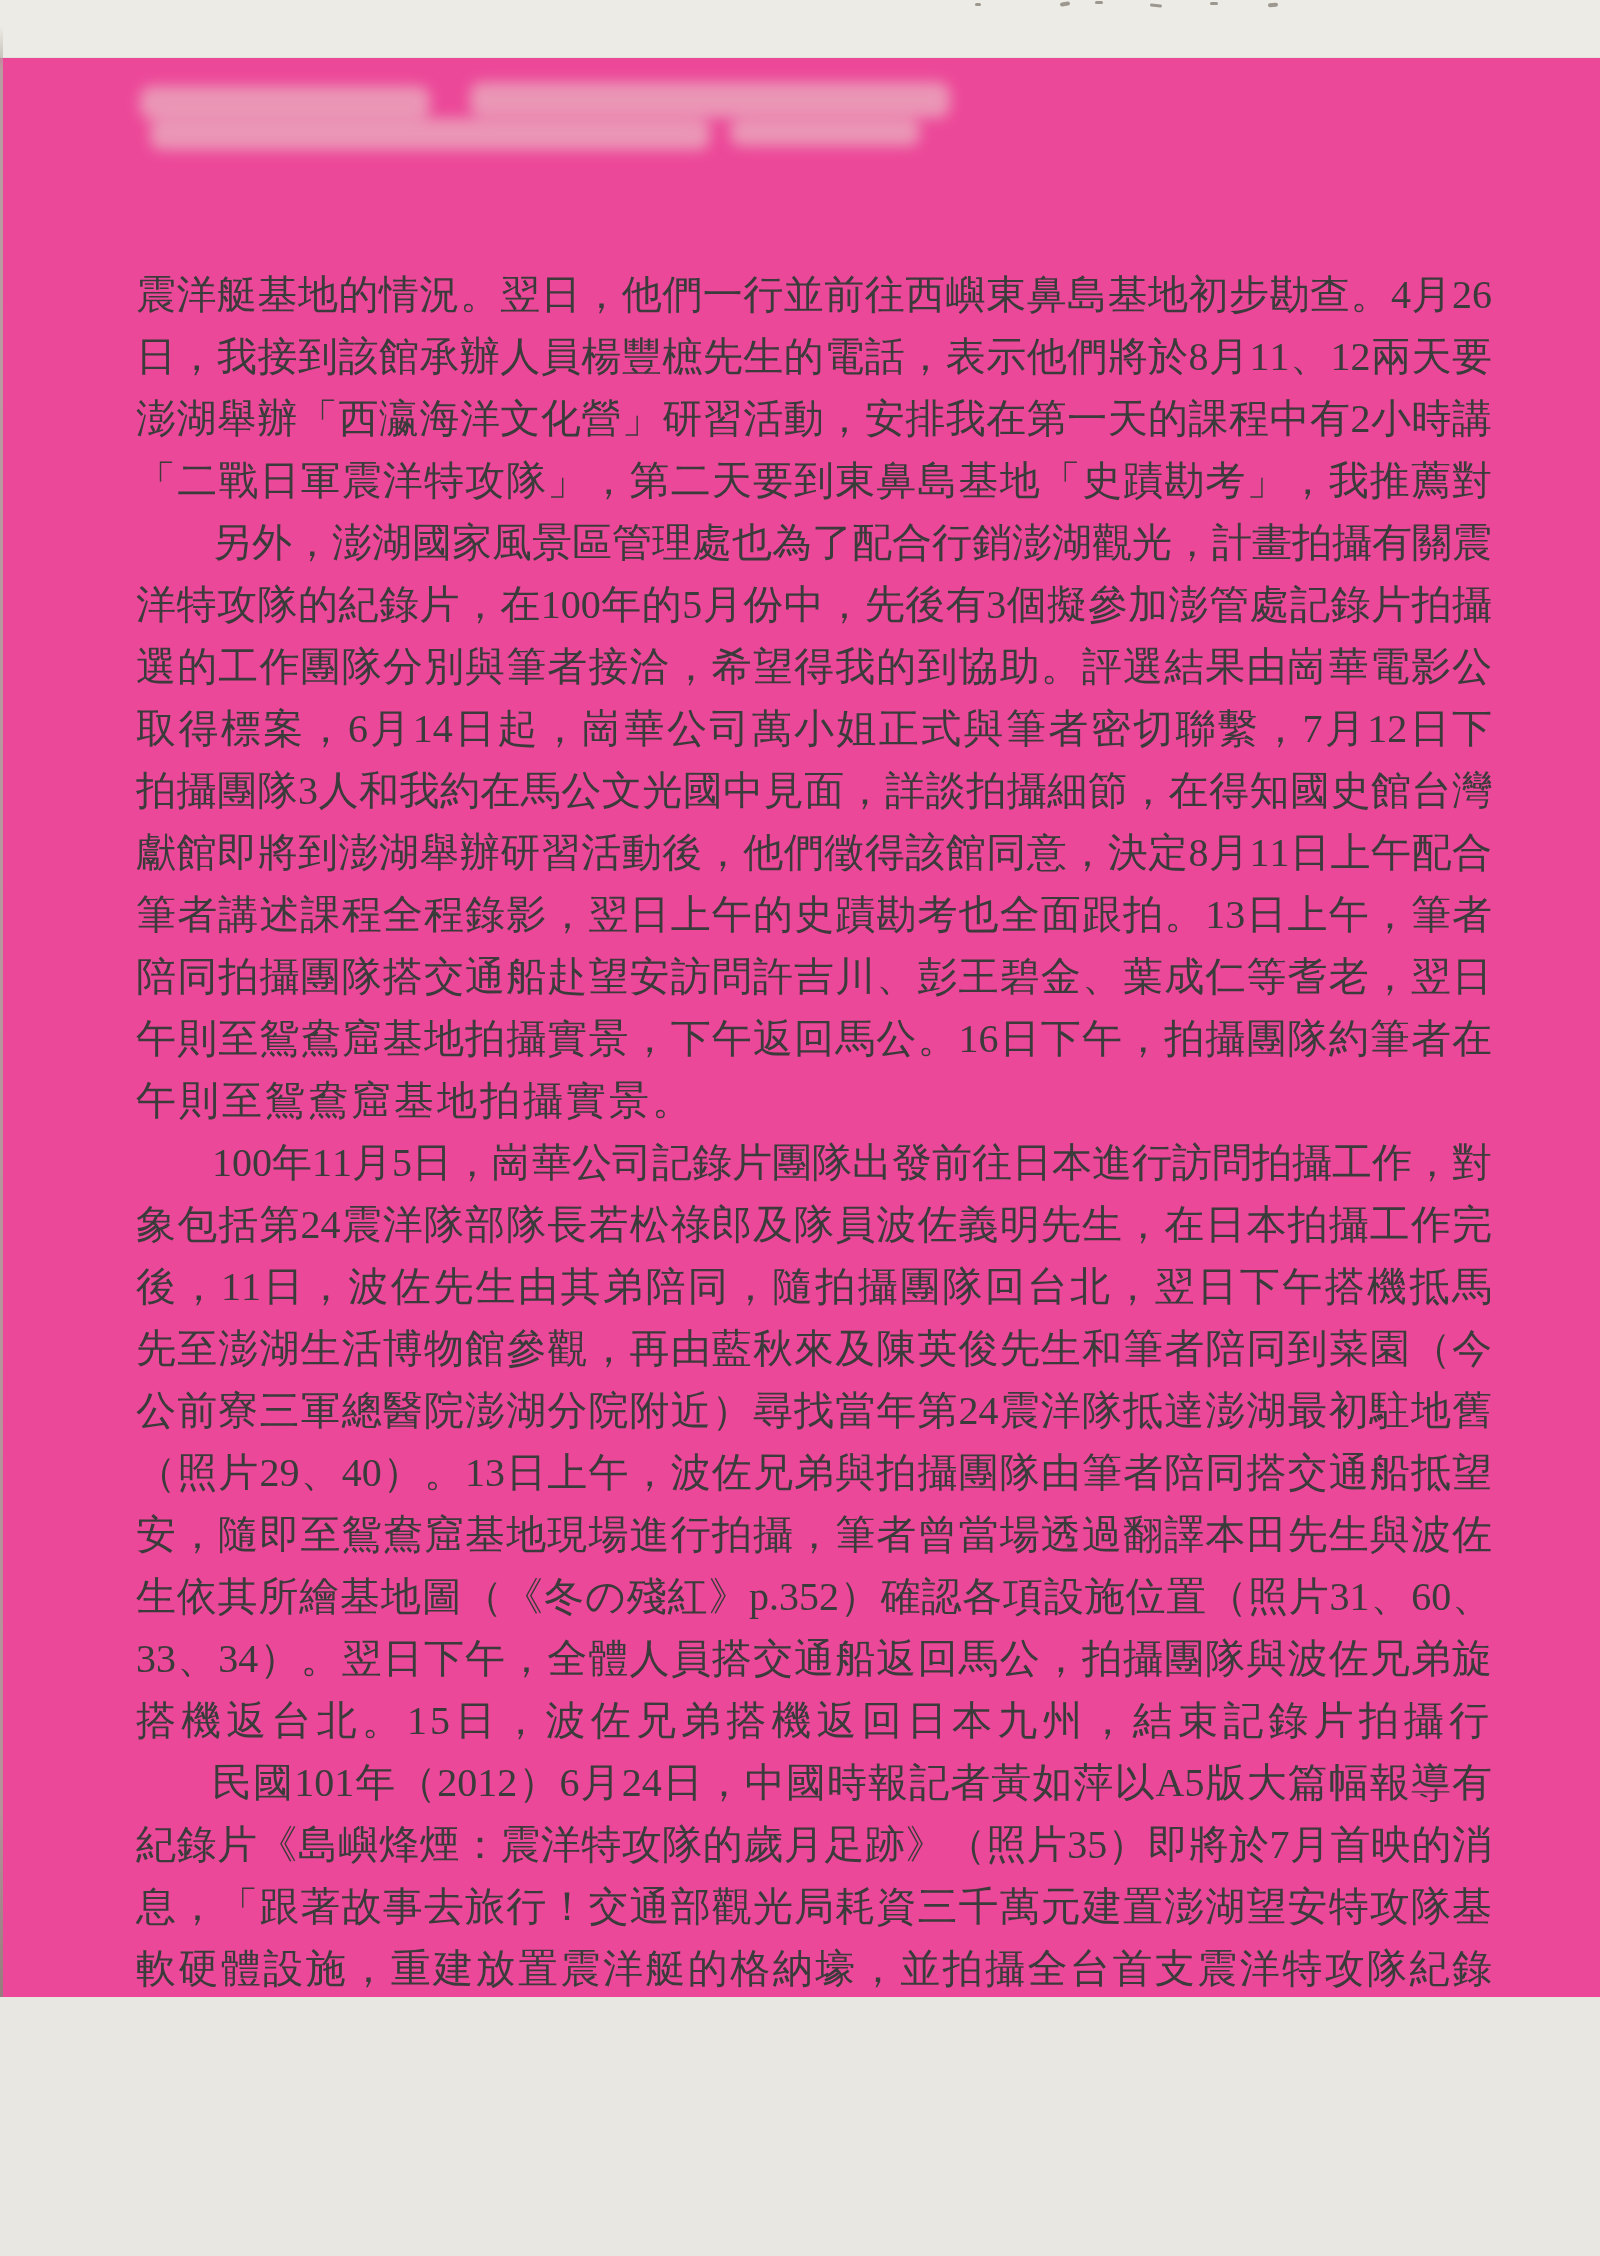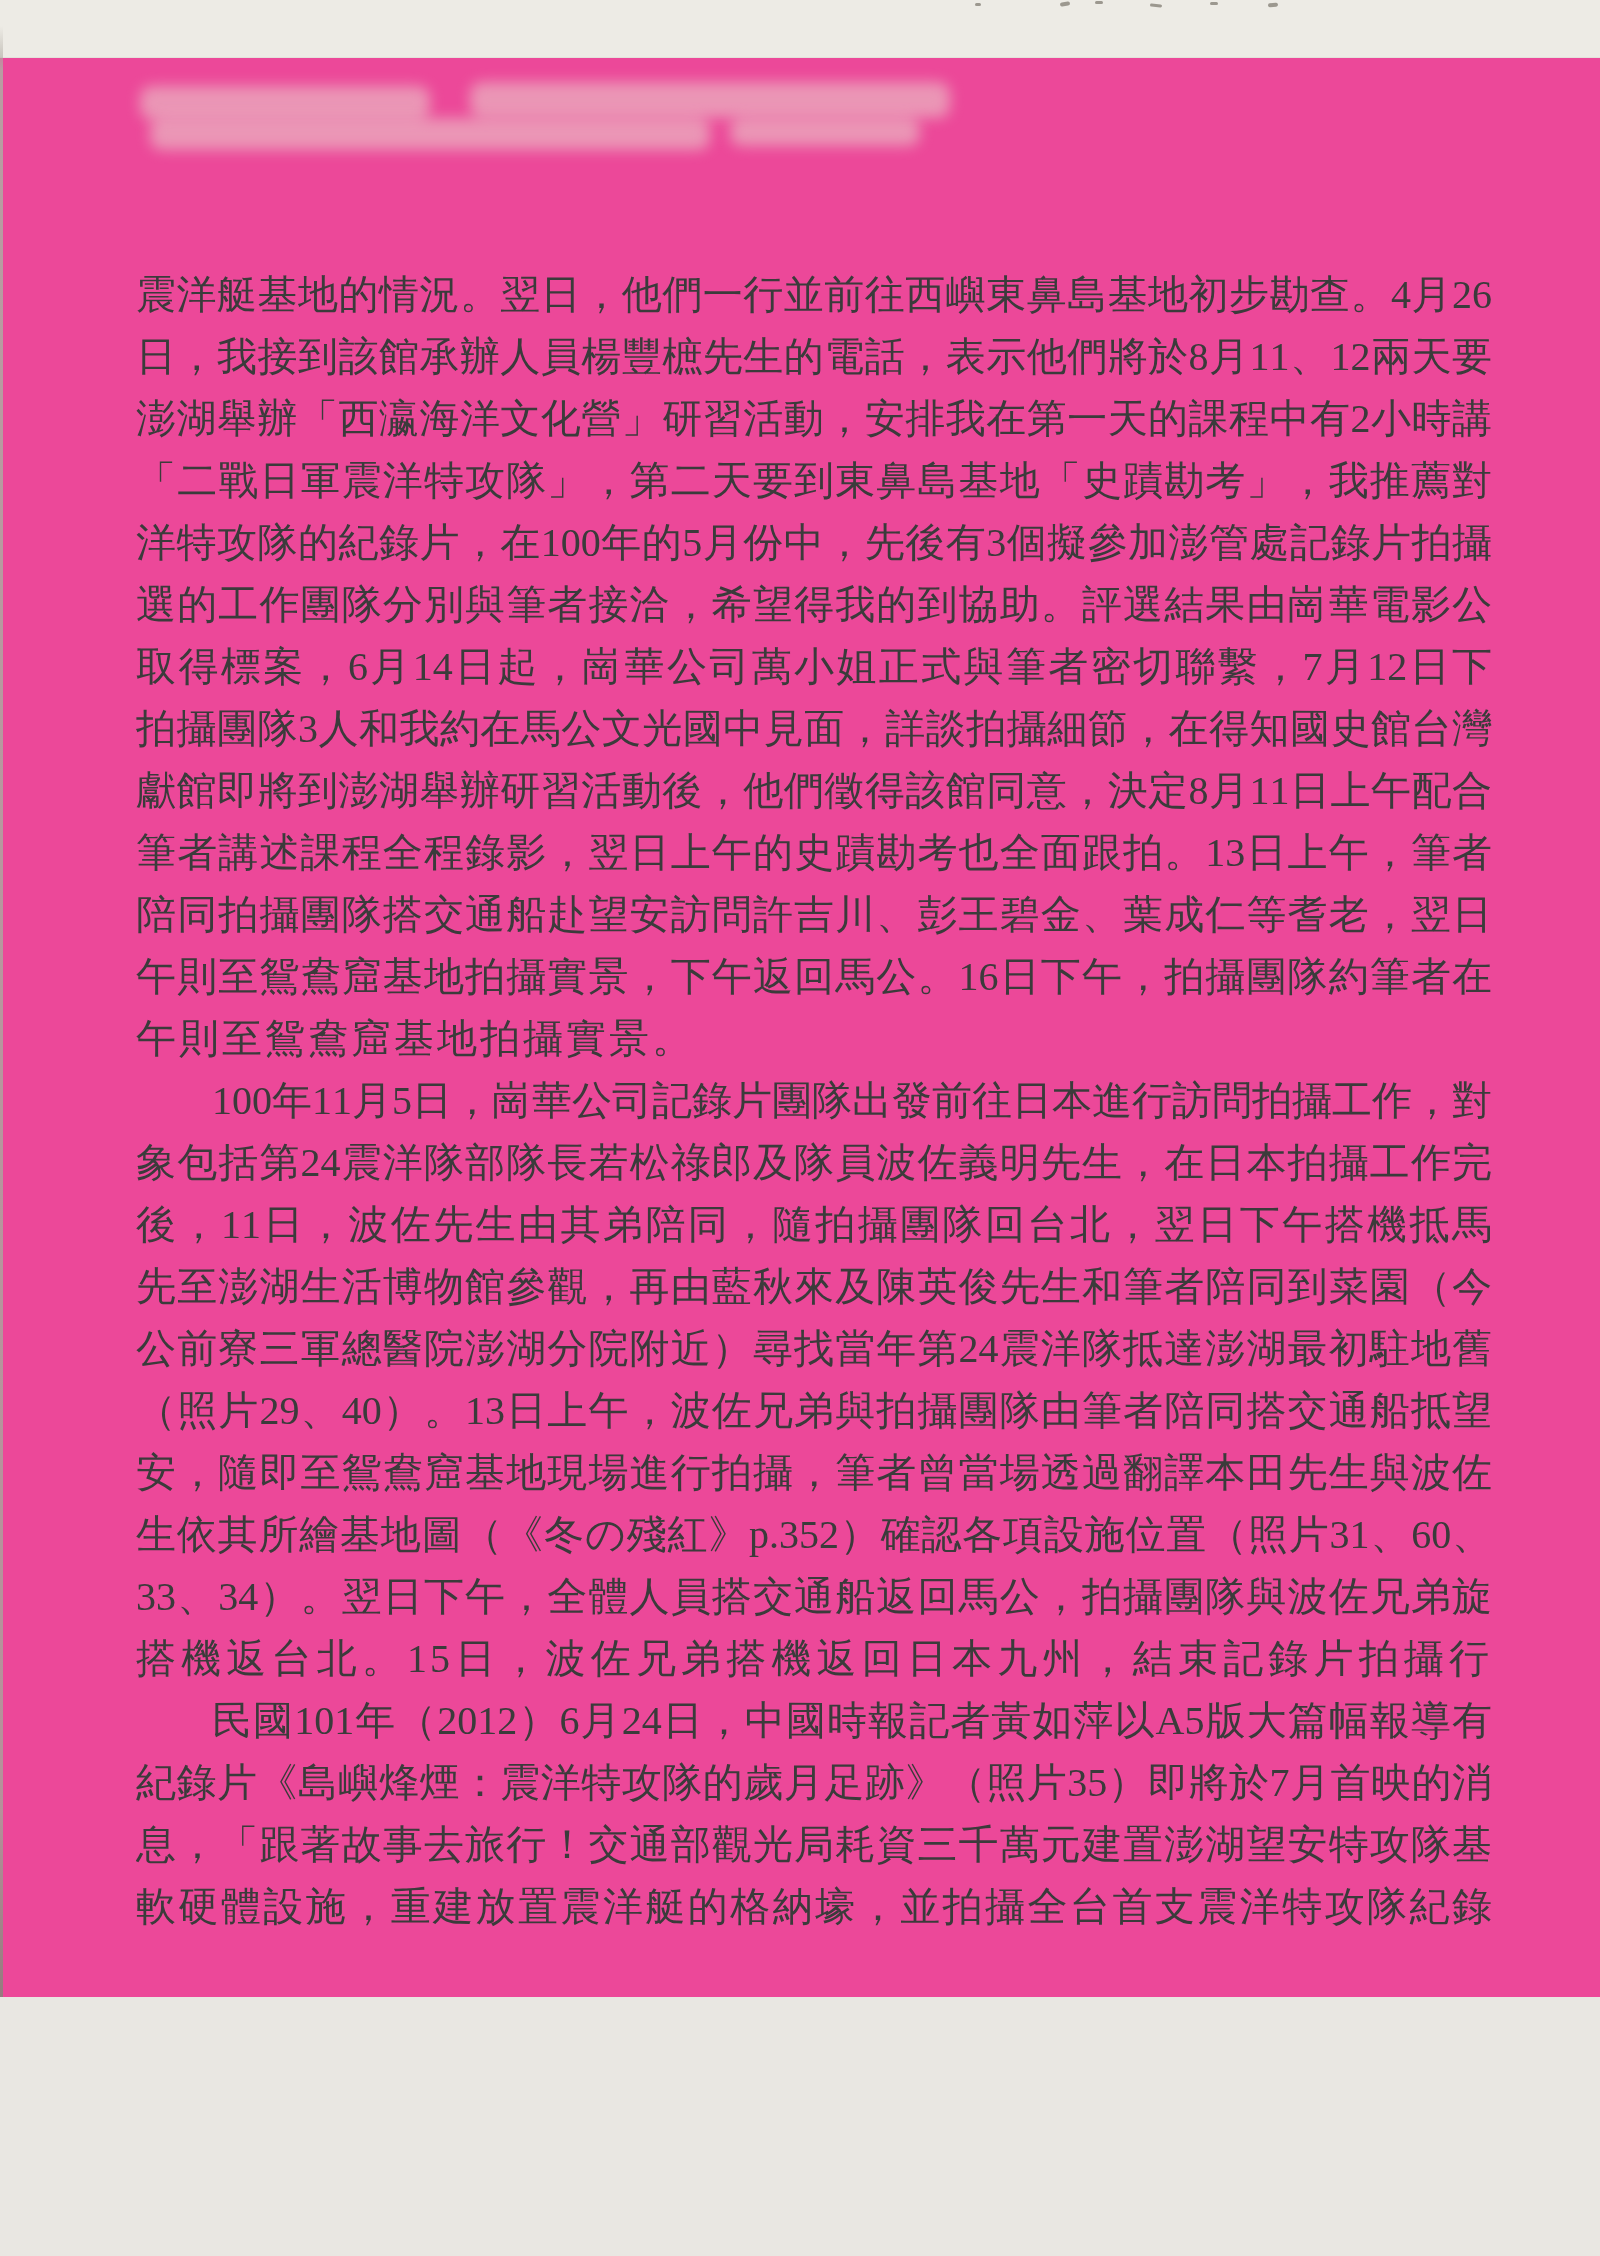--- a/index.html
+++ b/index.html
@@ -121,20 +121,21 @@
   <div class="ghost g3"></div>
   <div class="ghost g4"></div>
 
   <div class="left-edge"></div>
 
   <div class="textblock">
     <div class="line">震洋艇基地的情況。翌日，他們一行並前往西嶼東鼻島基地初步勘查。4月26</div>
     <div class="line">日，我接到該館承辦人員楊豐樜先生的電話，表示他們將於8月11、12兩天要來</div>
     <div class="line">澎湖舉辦「西瀛海洋文化營」研習活動，安排我在第一天的課程中有2小時講述</div>
     <div class="line">「二戰日軍震洋特攻隊」，第二天要到東鼻島基地「史蹟勘考」，我推薦對該</div>
+    <div class="line i">另外，澎湖國家風景區管理處也為了配合行銷澎湖觀光，計畫拍攝有關震</div>
     <div class="line">洋特攻隊的紀錄片，在100年的5月份中，先後有3個擬參加澎管處記錄片拍攝評</div>
     <div class="line">選的工作團隊分別與筆者接洽，希望得我的到協助。評選結果由崗華電影公司</div>
     <div class="line">取得標案，6月14日起，崗華公司萬小姐正式與筆者密切聯繫，7月12日下午，</div>
     <div class="line">拍攝團隊3人和我約在馬公文光國中見面，詳談拍攝細節，在得知國史館台灣文</div>
     <div class="line">獻館即將到澎湖舉辦研習活動後，他們徵得該館同意，決定8月11日上午配合將</div>
     <div class="line">筆者講述課程全程錄影，翌日上午的史蹟勘考也全面跟拍。13日上午，筆者續</div>
     <div class="line">陪同拍攝團隊搭交通船赴望安訪問許吉川、彭王碧金、葉成仁等耆老，翌日上</div>
     <div class="line">午則至鴛鴦窟基地拍攝實景，下午返回馬公。16日下午，拍攝團隊約筆者在馬</div>
     <div class="line e">午則至鴛鴦窟基地拍攝實景。</div>
     <div class="line i">100年11月5日，崗華公司記錄片團隊出發前往日本進行訪問拍攝工作，對</div>

